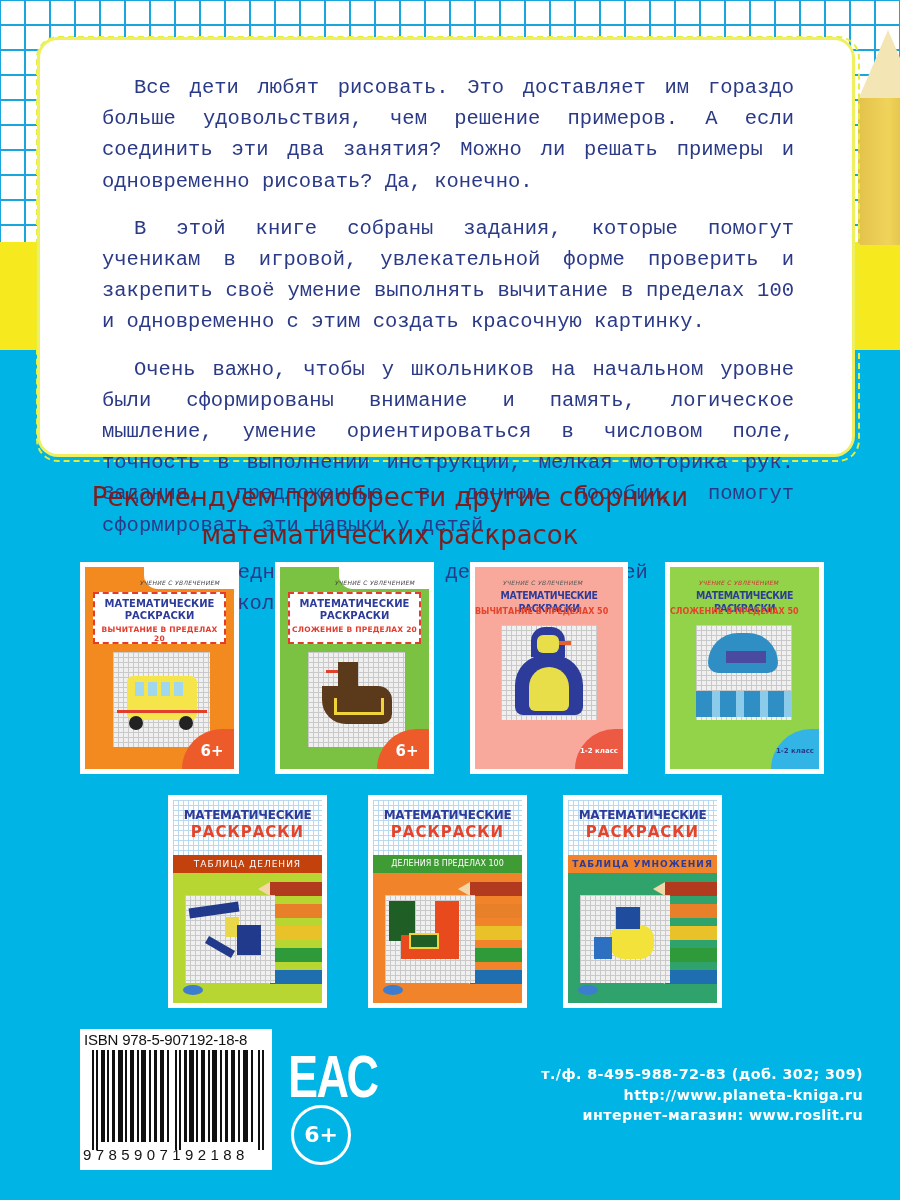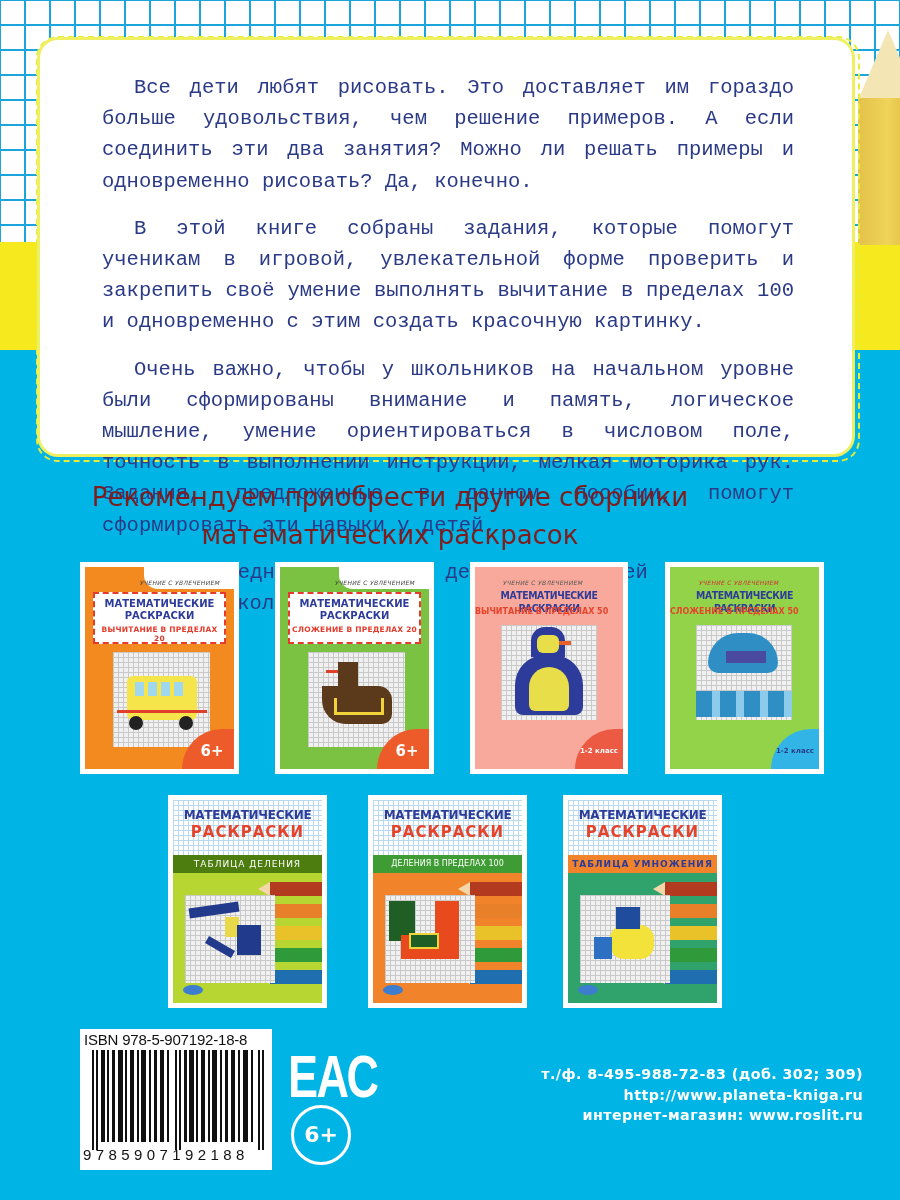--- a/index.html
+++ b/index.html
@@ -172,21 +172,21 @@
     <div class="c-class" style="background:#32b5e6;">1-2 класс</div>
   </div>
 </div>
 
 <div class="cover" style="left:168px;top:795px;width:159px;height:213px;">
   <div class="cover-inner" style="background:#b8d631;">
     <div class="c3-head">
       <div class="c3-t1">МАТЕМАТИЧЕСКИЕ</div>
       <div class="c3-t2" style="color:#e5442c;">РАСКРАСКИ</div>
     </div>
-    <div class="c3-band" style="background:#4d7c0f;">ТАБЛИЦА ДЕЛЕНИЯ</div>
+    <div class="c3-band" style="background:#c2410c;">ТАБЛИЦА ДЕЛЕНИЯ</div>
     <div class="pen" style="top:82px;background:#b23a1e;"></div>
     <div class="pen" style="top:104px;background:#e8802a;"></div>
     <div class="pen" style="top:126px;background:#e9c22a;"></div>
     <div class="pen" style="top:148px;background:#2e9a3a;"></div>
     <div class="pen" style="top:170px;background:#1f6fb0;"></div>
     <div class="c-pic" style="left:12px;top:95px;width:90px;height:88px;">
       <div style="position:absolute;left:4px;top:10px;width:50px;height:10px;background:#223a8c;transform:rotate(-8deg);"></div>
       <div style="position:absolute;left:40px;top:22px;width:14px;height:20px;background:#e8d84a;"></div>
       <div style="position:absolute;left:52px;top:30px;width:24px;height:30px;background:#223a8c;"></div>
       <div style="position:absolute;left:20px;top:48px;width:30px;height:8px;background:#223a8c;transform:rotate(30deg);"></div>

